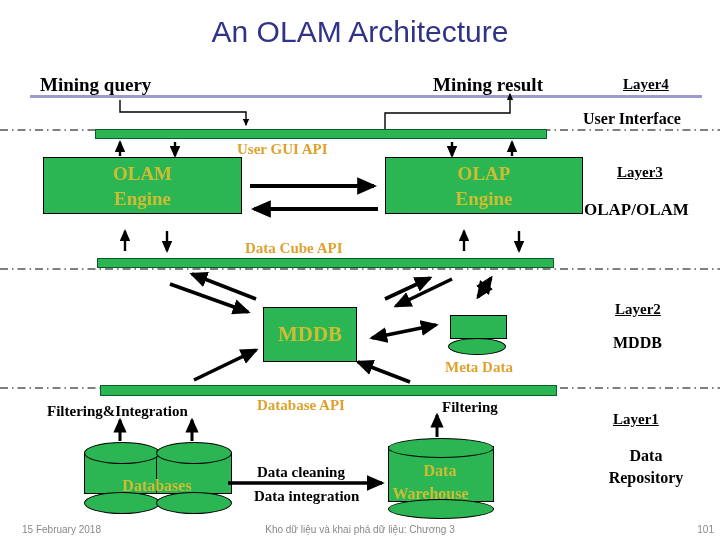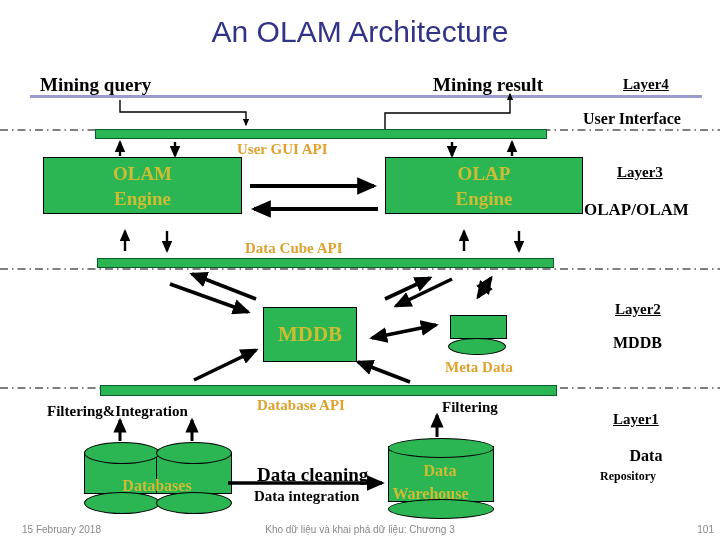--- a/index.html
+++ b/index.html
@@ -70,31 +70,31 @@
   <div class="lbl underline" style="left:615px;top:301px;font-size:15px;">Layer2</div>
   <div class="lbl" style="left:613px;top:334px;font-size:16px;">MDDB</div>
 
   <div class="greenbar" style="left:100px;top:385px;width:455px;height:9px;"></div>
 
   <div class="lbl" style="left:47px;top:403px;font-size:15px;">Filtering&amp;Integration</div>
   <div class="lbl api" style="left:257px;top:397px;font-size:15px;">Database API</div>
   <div class="lbl" style="left:442px;top:399px;font-size:15px;">Filtering</div>
   <div class="lbl underline" style="left:613px;top:411px;font-size:15px;">Layer1</div>
   <div class="lbl" style="left:600px;top:447px;width:92px;text-align:center;font-size:16px;">Data</div>
-  <div class="lbl" style="left:600px;top:469px;width:92px;font-size:12px;">Repository</div>
+  <div class="lbl" style="left:600px;top:469px;width:92px;text-align:center;font-size:16px;">Repository</div>
 
   <div class="cylbody" style="left:84px;top:452px;width:74px;height:40px;"></div>
   <div class="cylbody" style="left:156px;top:452px;width:74px;height:40px;"></div>
   <div class="ellipse" style="left:84px;top:492px;width:74px;height:20px;"></div>
   <div class="ellipse" style="left:156px;top:492px;width:74px;height:20px;"></div>
   <div class="ellipse" style="left:84px;top:442px;width:74px;height:20px;"></div>
   <div class="ellipse" style="left:156px;top:442px;width:74px;height:20px;"></div>
   <div class="lbl boxlbl" style="left:84px;top:477px;width:146px;text-align:center;font-size:16px;">Databases</div>
 
-  <div class="lbl" style="left:257px;top:464px;font-size:19px;">Data cleaning</div>
+  <div class="lbl" style="left:257px;top:464px;font-size:15px;">Data cleaning</div>
   <div class="lbl" style="left:254px;top:488px;font-size:15px;">Data integration</div>
 
   <div class="cylbody" style="left:388px;top:446px;width:104px;height:54px;"></div>
   <div class="ellipse" style="left:388px;top:499px;width:104px;height:18px;"></div>
   <div class="ellipse" style="left:388px;top:438px;width:104px;height:18px;"></div>
   <div class="lbl boxlbl" style="left:388px;top:462px;width:104px;text-align:center;font-size:16px;">Data</div>
   <div class="lbl boxlbl" style="left:388px;top:485px;width:85px;text-align:center;font-size:16px;">Warehouse</div>
 
   <div class="footer" style="left:22px;top:524px;">15 February 2018</div>
   <div class="footer" style="left:0;right:0;top:524px;text-align:center;">Kho dữ liệu và khai phá dữ liệu: Chương 3</div>

